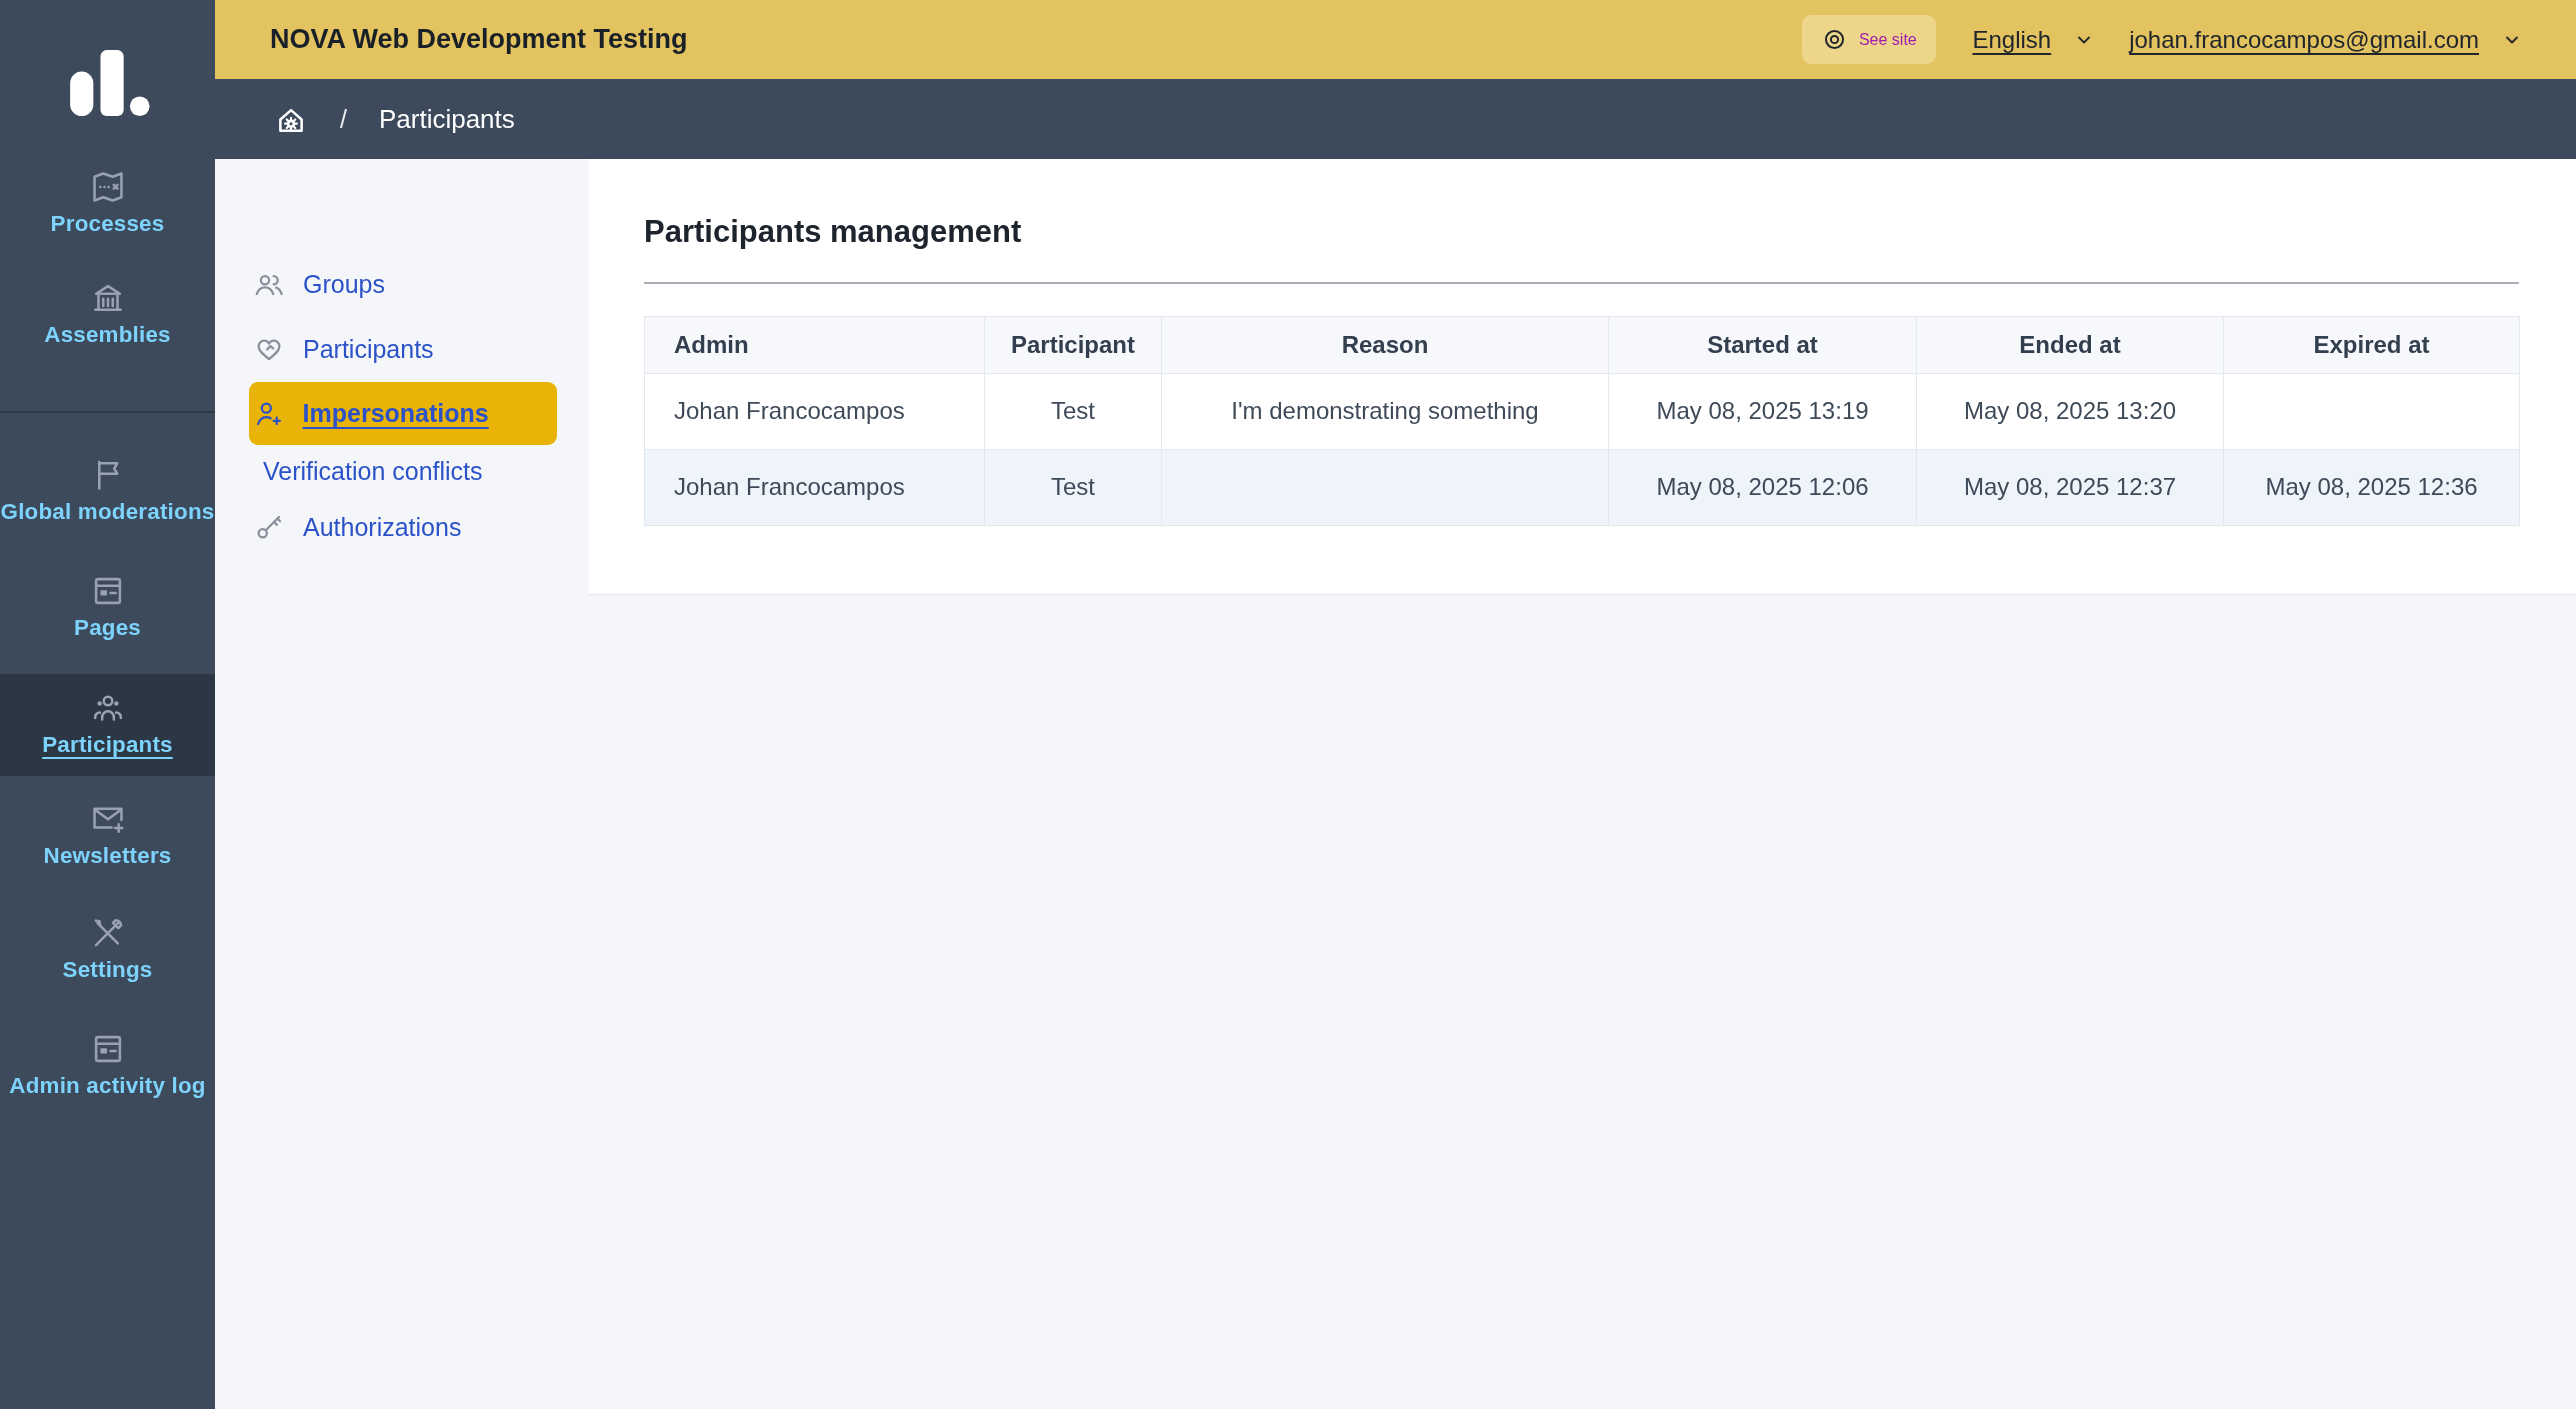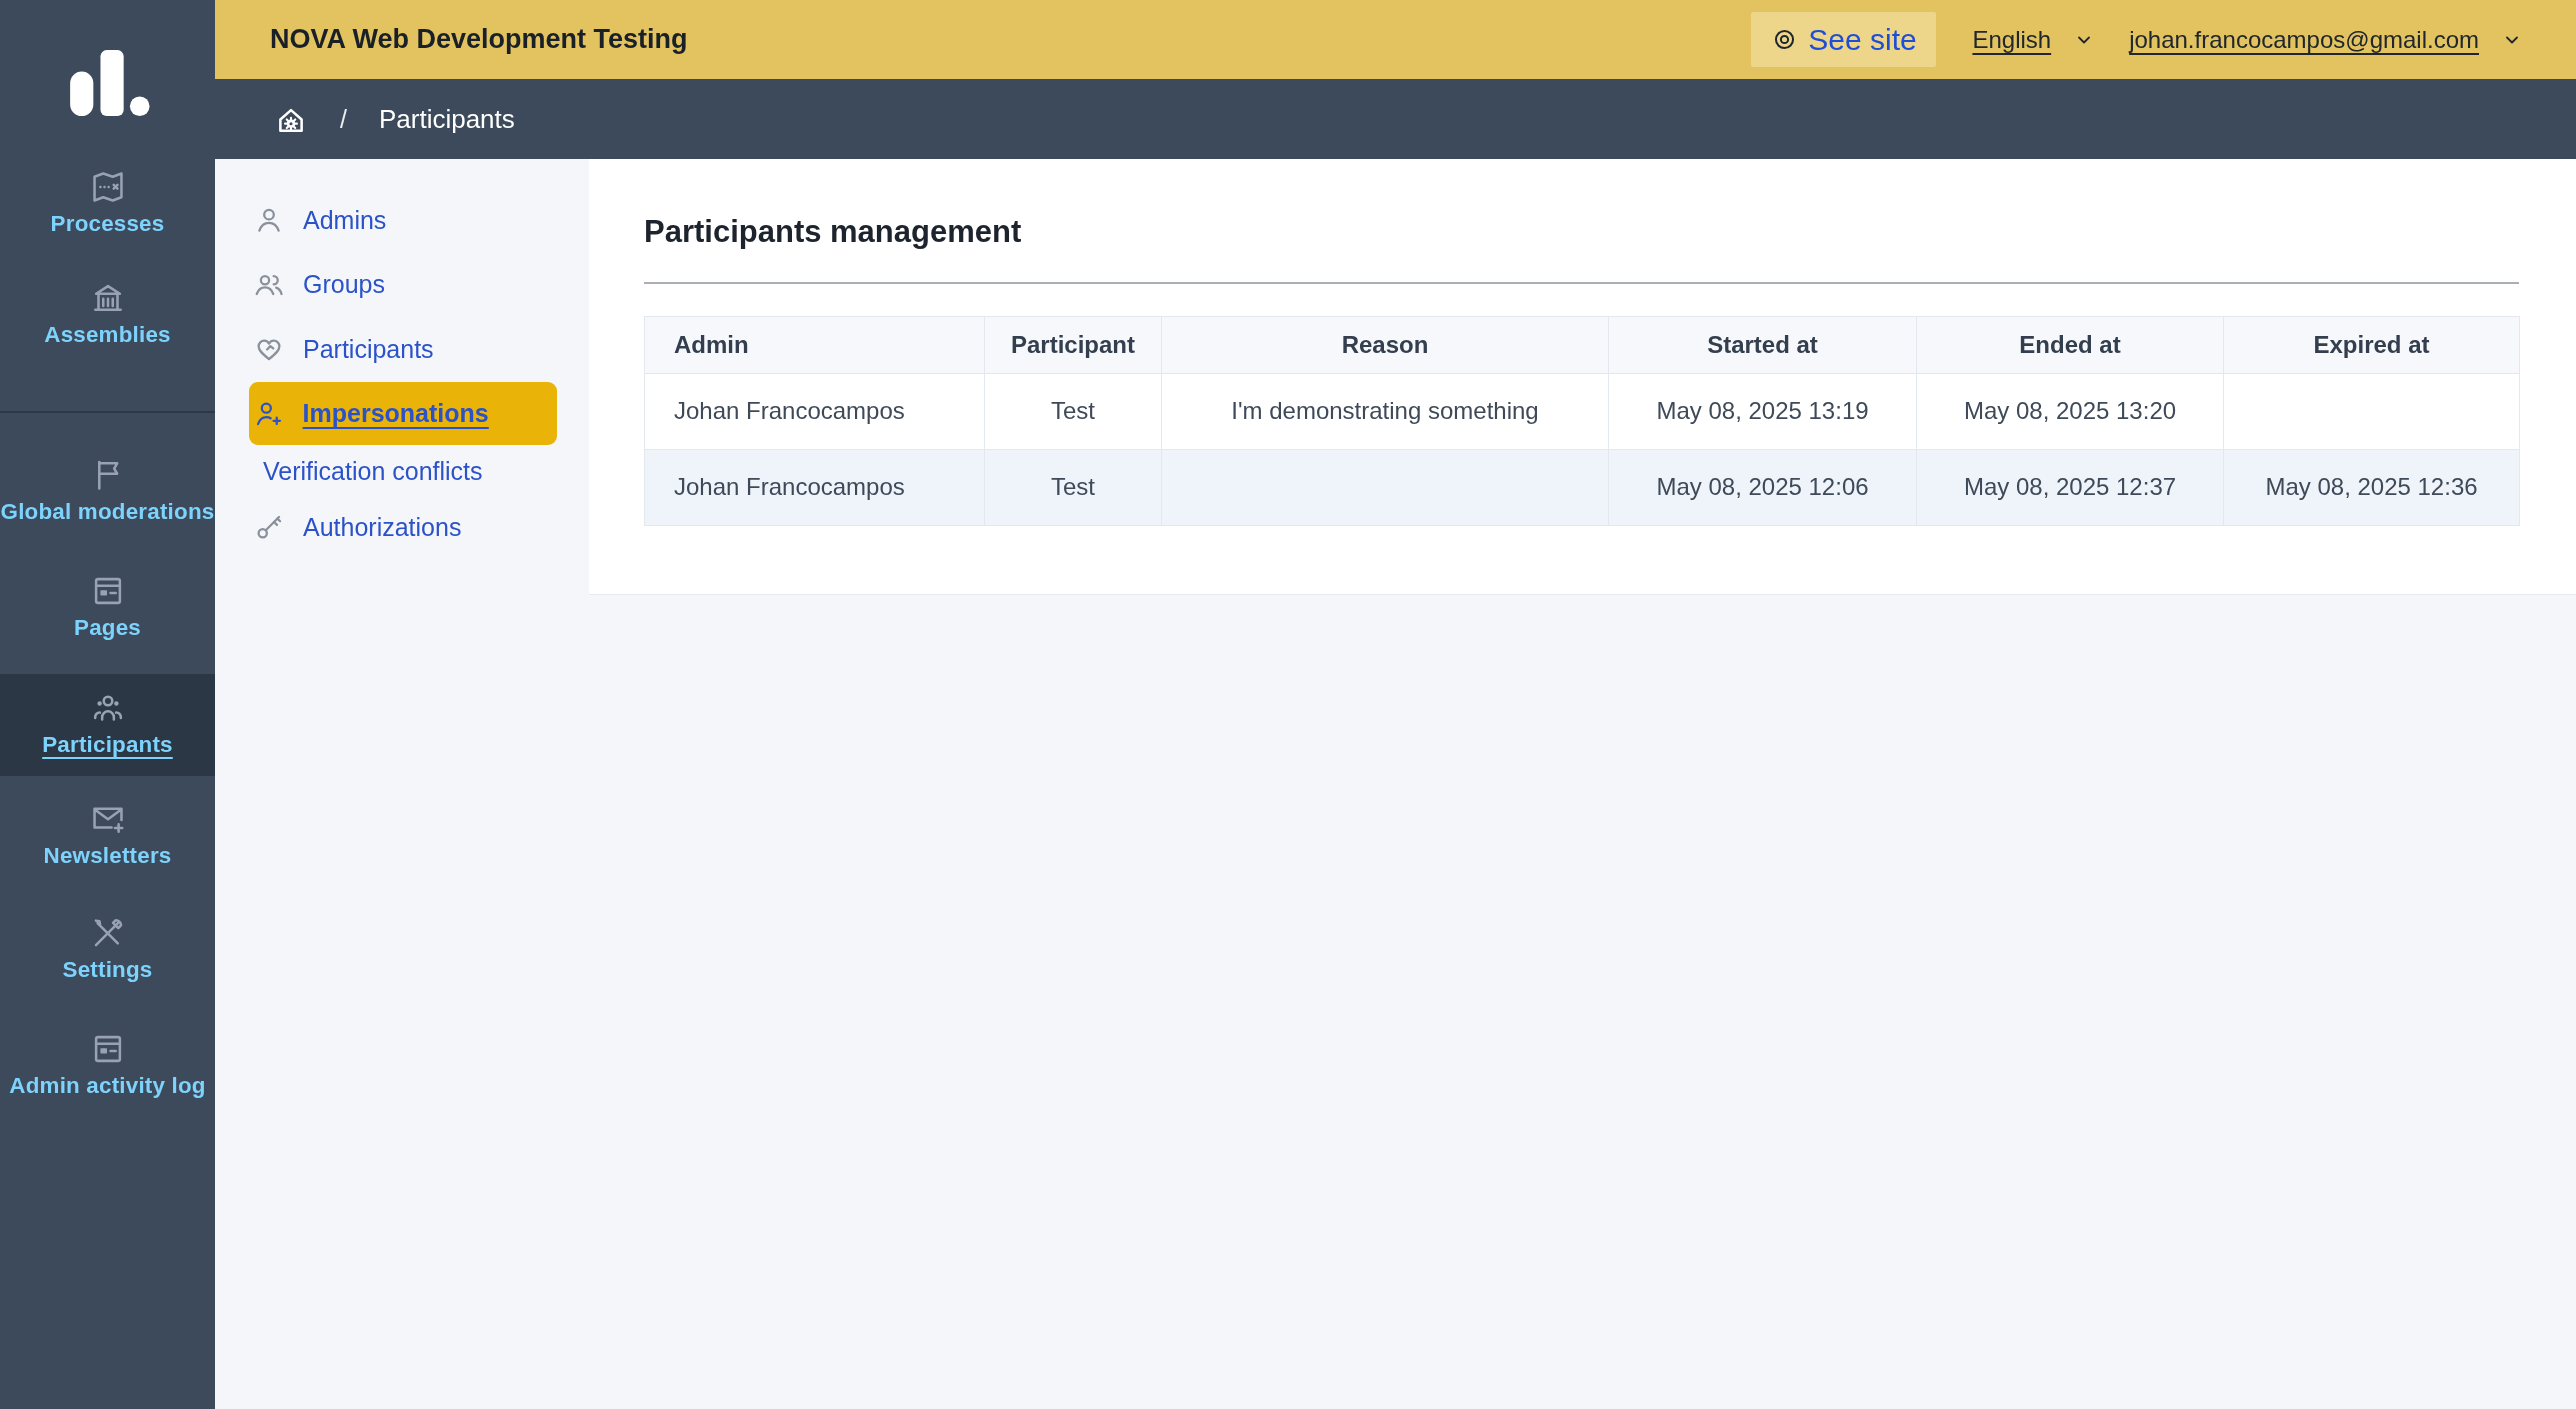--- a/index.html
+++ b/index.html
@@ -18,21 +18,21 @@
   .nav-item.active-bg .nav-label { text-decoration:underline; text-underline-offset:4.5px; }
   .side-divider { position:absolute; left:0; top:411px; width:215px; height:1.8px;
     background:#2e3947; }
 
   
   #topbar { position:absolute; left:215px; top:0; width:2361px; height:79px;
     background:#e2c35f; display:flex; align-items:center; justify-content:space-between; }
   #topbar .bar-title { padding-left:55px; font-size:27px; font-weight:bold; color:#1a2027; }
   .topbar-right { display:flex; align-items:center; gap:36px; padding-right:55px; }
   .see-site { display:flex; align-items:center; gap:10.7px; background:#edd58a;
-    border-radius:2px; padding:10.7px 19.7px; font-size:30px; color:#1d4ed8; cursor:pointer; }
+    border-radius:9px; padding:10.7px 19.7px; font-size:16px; color:#a21caf; cursor:pointer; }
   .top-link { display:flex; align-items:center; gap:24px; font-size:24px; color:#20262c; cursor:pointer; }
   .top-link .lbl { text-decoration:underline; text-underline-offset:5.4px; }
 
   
   #crumbbar { position:absolute; left:215px; top:79px; width:2361px; height:81px;
     background:#3d4a5c; display:flex; align-items:center; gap:32px; padding-left:59px; }
   #crumbbar .sep { color:rgba(255,255,255,.9); font-size:25px; }
   #crumbbar .crumb { color:#ffffff; font-size:26px; }
 
   
@@ -188,27 +188,20 @@
     <circle cx="12" cy="14.6" r="2.9" fill="#ffffff" stroke="none"></circle>
     <circle cx="12" cy="14.6" r="1.1" fill="#3d4a5c" stroke="none"></circle>
   </svg>
   <span class="sep">/</span>
   <span class="crumb">Participants</span>
 </div>
 
 <div id="page">
 
   <div id="subnav">
-    <div class="sub-item" style="top:36px">
-      <svg viewBox="0 0 24 24" fill="none" stroke="#8a919c" stroke-width="1.7" stroke-linecap="round">
-        <circle cx="12" cy="8" r="3.6"></circle>
-        <path d="M4.8 20 c1.4-4 3.9-5.8 7.2-5.8 s5.8 1.8 7.2 5.8"></path>
-      </svg>
-      <span class="sub-label">Admins</span>
-    </div>
 
     <div class="sub-item" style="top:100px">
       <svg viewBox="0 0 24 24" fill="none" stroke="#8a919c" stroke-width="1.7" stroke-linecap="round">
         <circle cx="9" cy="9.2" r="3.1"></circle>
         <path d="M2.8 19.5 c1.2-3.4 3.4-5 6.2-5 s5 1.6 6.2 5"></path>
         <path d="M15.5 6.1 a3 3 0 0 1 0 6.1"></path>
         <path d="M17.4 14.7 c2 .7 3.3 2.3 4 4.8"></path>
       </svg>
       <span class="sub-label">Groups</span>
     </div>

